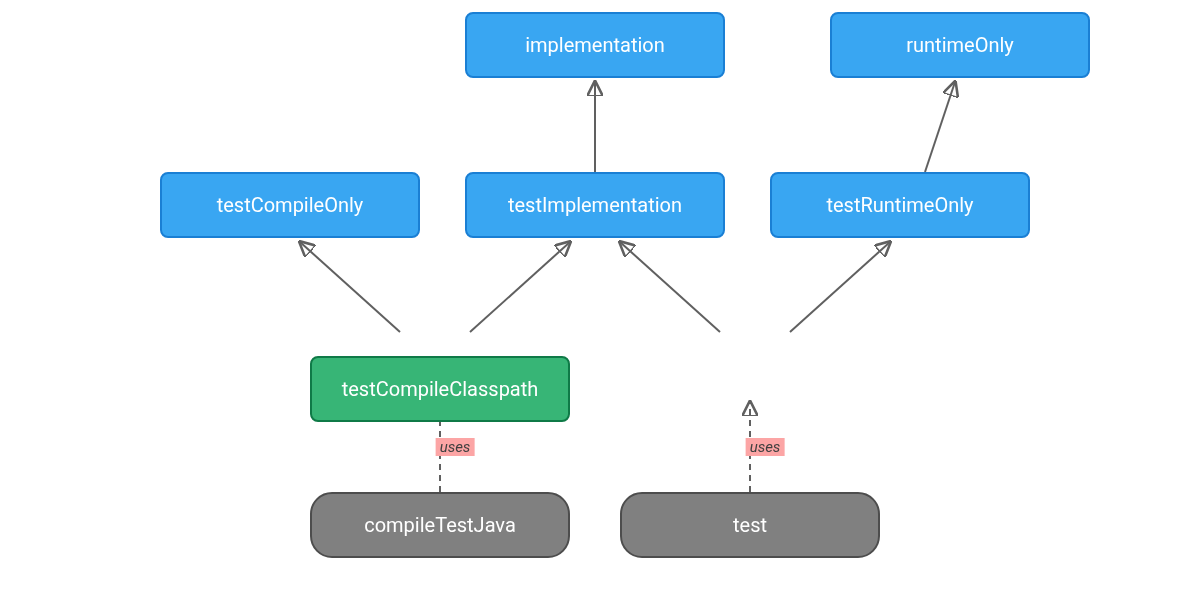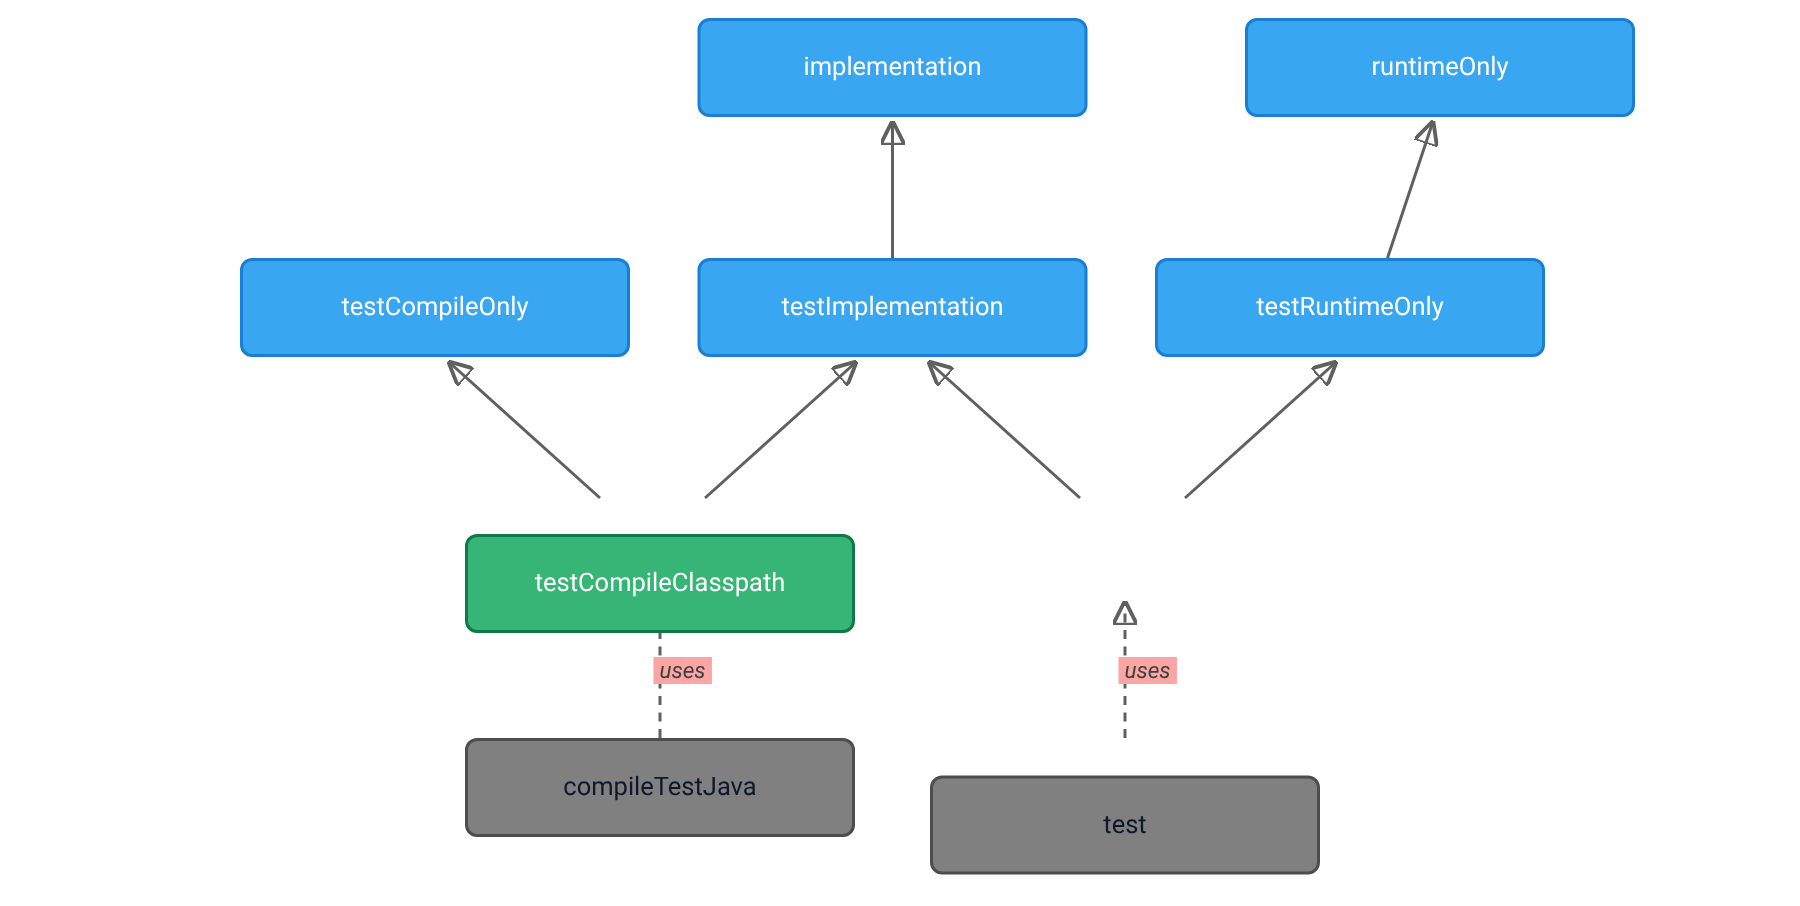--- a/index.html
+++ b/index.html
@@ -22,41 +22,42 @@
     width: 1200px;
     height: 604px;
     pointer-events: none;
   }
   .node {
     position: absolute;
     box-sizing: border-box;
     display: flex;
     align-items: center;
     justify-content: center;
-    font-size: 17px;
+    font-size: 20px;
     border-width: 2px;
     border-style: solid;
     border-radius: 8px;
     white-space: nowrap;
   }
   .node.blue {
     background: #39a6f2;
     border-color: #1a7fd4;
     color: #ffffff;
   }
   .node.green {
     background: #37b576;
     border-color: #0f7a47;
     color: #ffffff;
     margin-top: 24px;
   }
   .node.gray {
     background: #808080;
     border-color: #4d4d4d;
-    color: #0f172a;
+    color: #ffffff;
+    border-radius: 22px;
   }
   .edge-label {
     position: absolute;
     font-size: 15px;
     color: #404040;
     font-style: italic;
     background: #fca5a5;
     padding: 0 4px;
     transform: translate(-50%, -50%);
   }
@@ -109,20 +110,20 @@
     <span>testRuntimeOnly</span>
   </div>
 
   <div class="node green" style="left:310px; top:332px; width:260px; height:66px;">
     <span>testCompileClasspath</span>
   </div>
 
   <div class="node gray" style="left:310px; top:492px; width:260px; height:66px;">
     <span>compileTestJava</span>
   </div>
-  <div class="node gray" style="left:620px; top:492px; width:260px; height:66px;margin-top:25px;">
+  <div class="node gray" style="left:620px; top:492px; width:260px; height:66px;">
     <span>test</span>
   </div>
 
   <span class="edge-label" style="left:455px; top:447px;">uses</span>
   <span class="edge-label" style="left:765px; top:447px;">uses</span>
 
 </div>
 
 </body></html>

